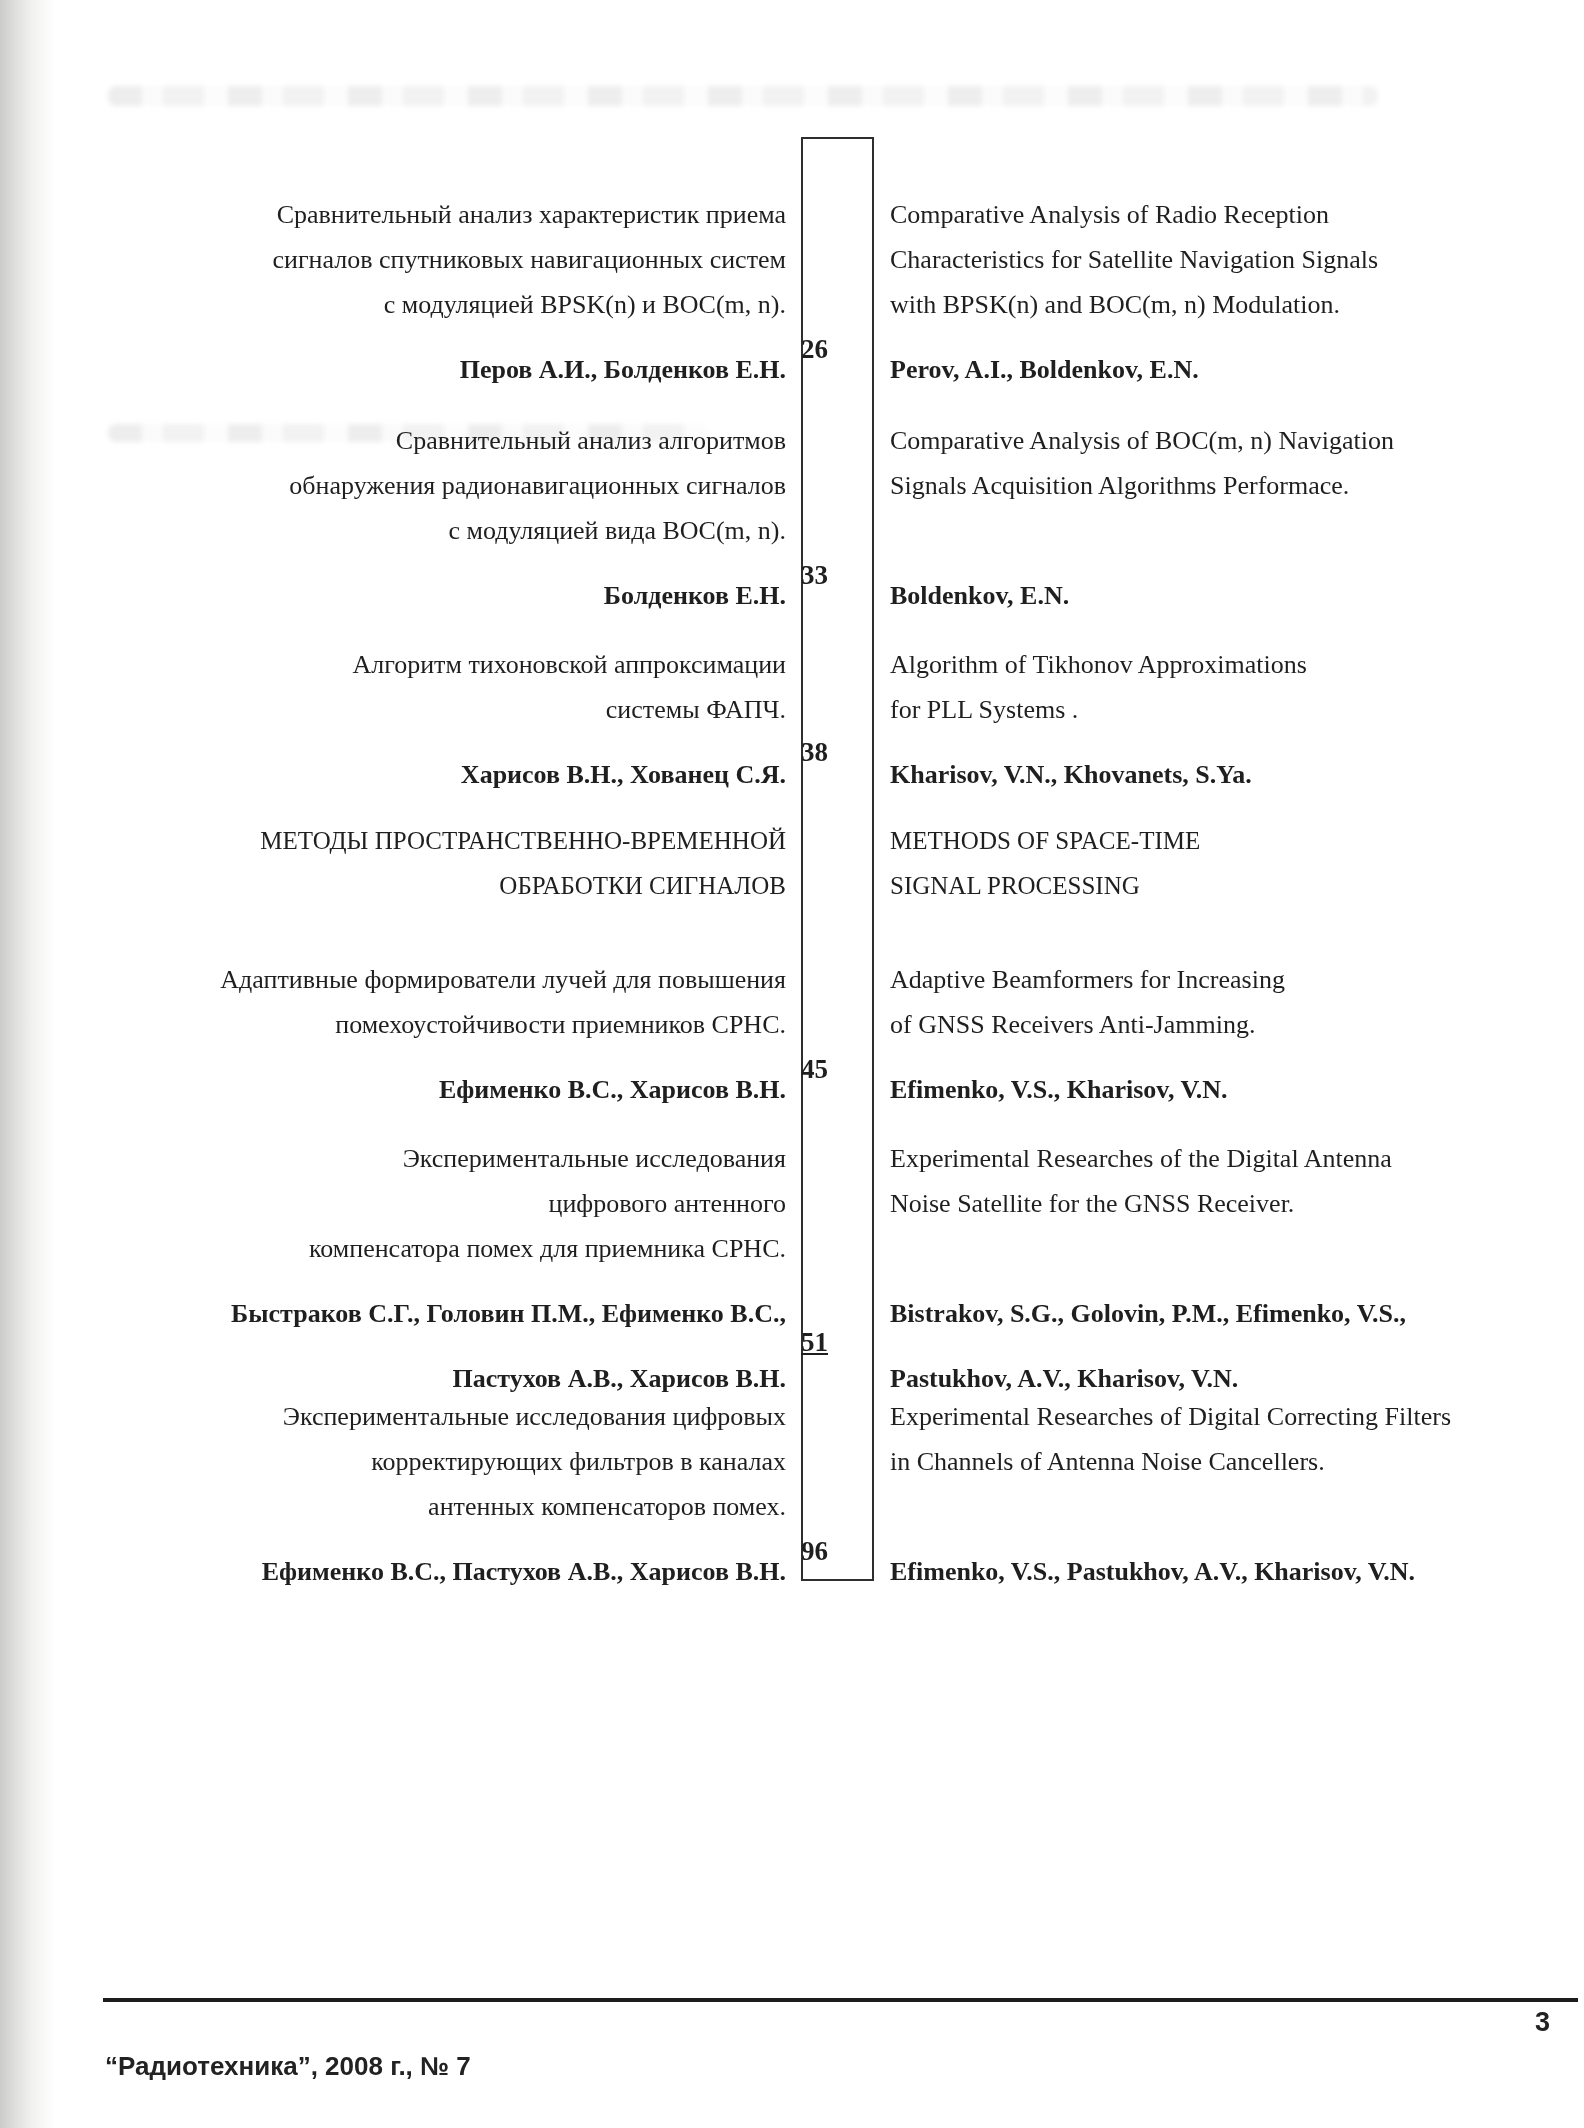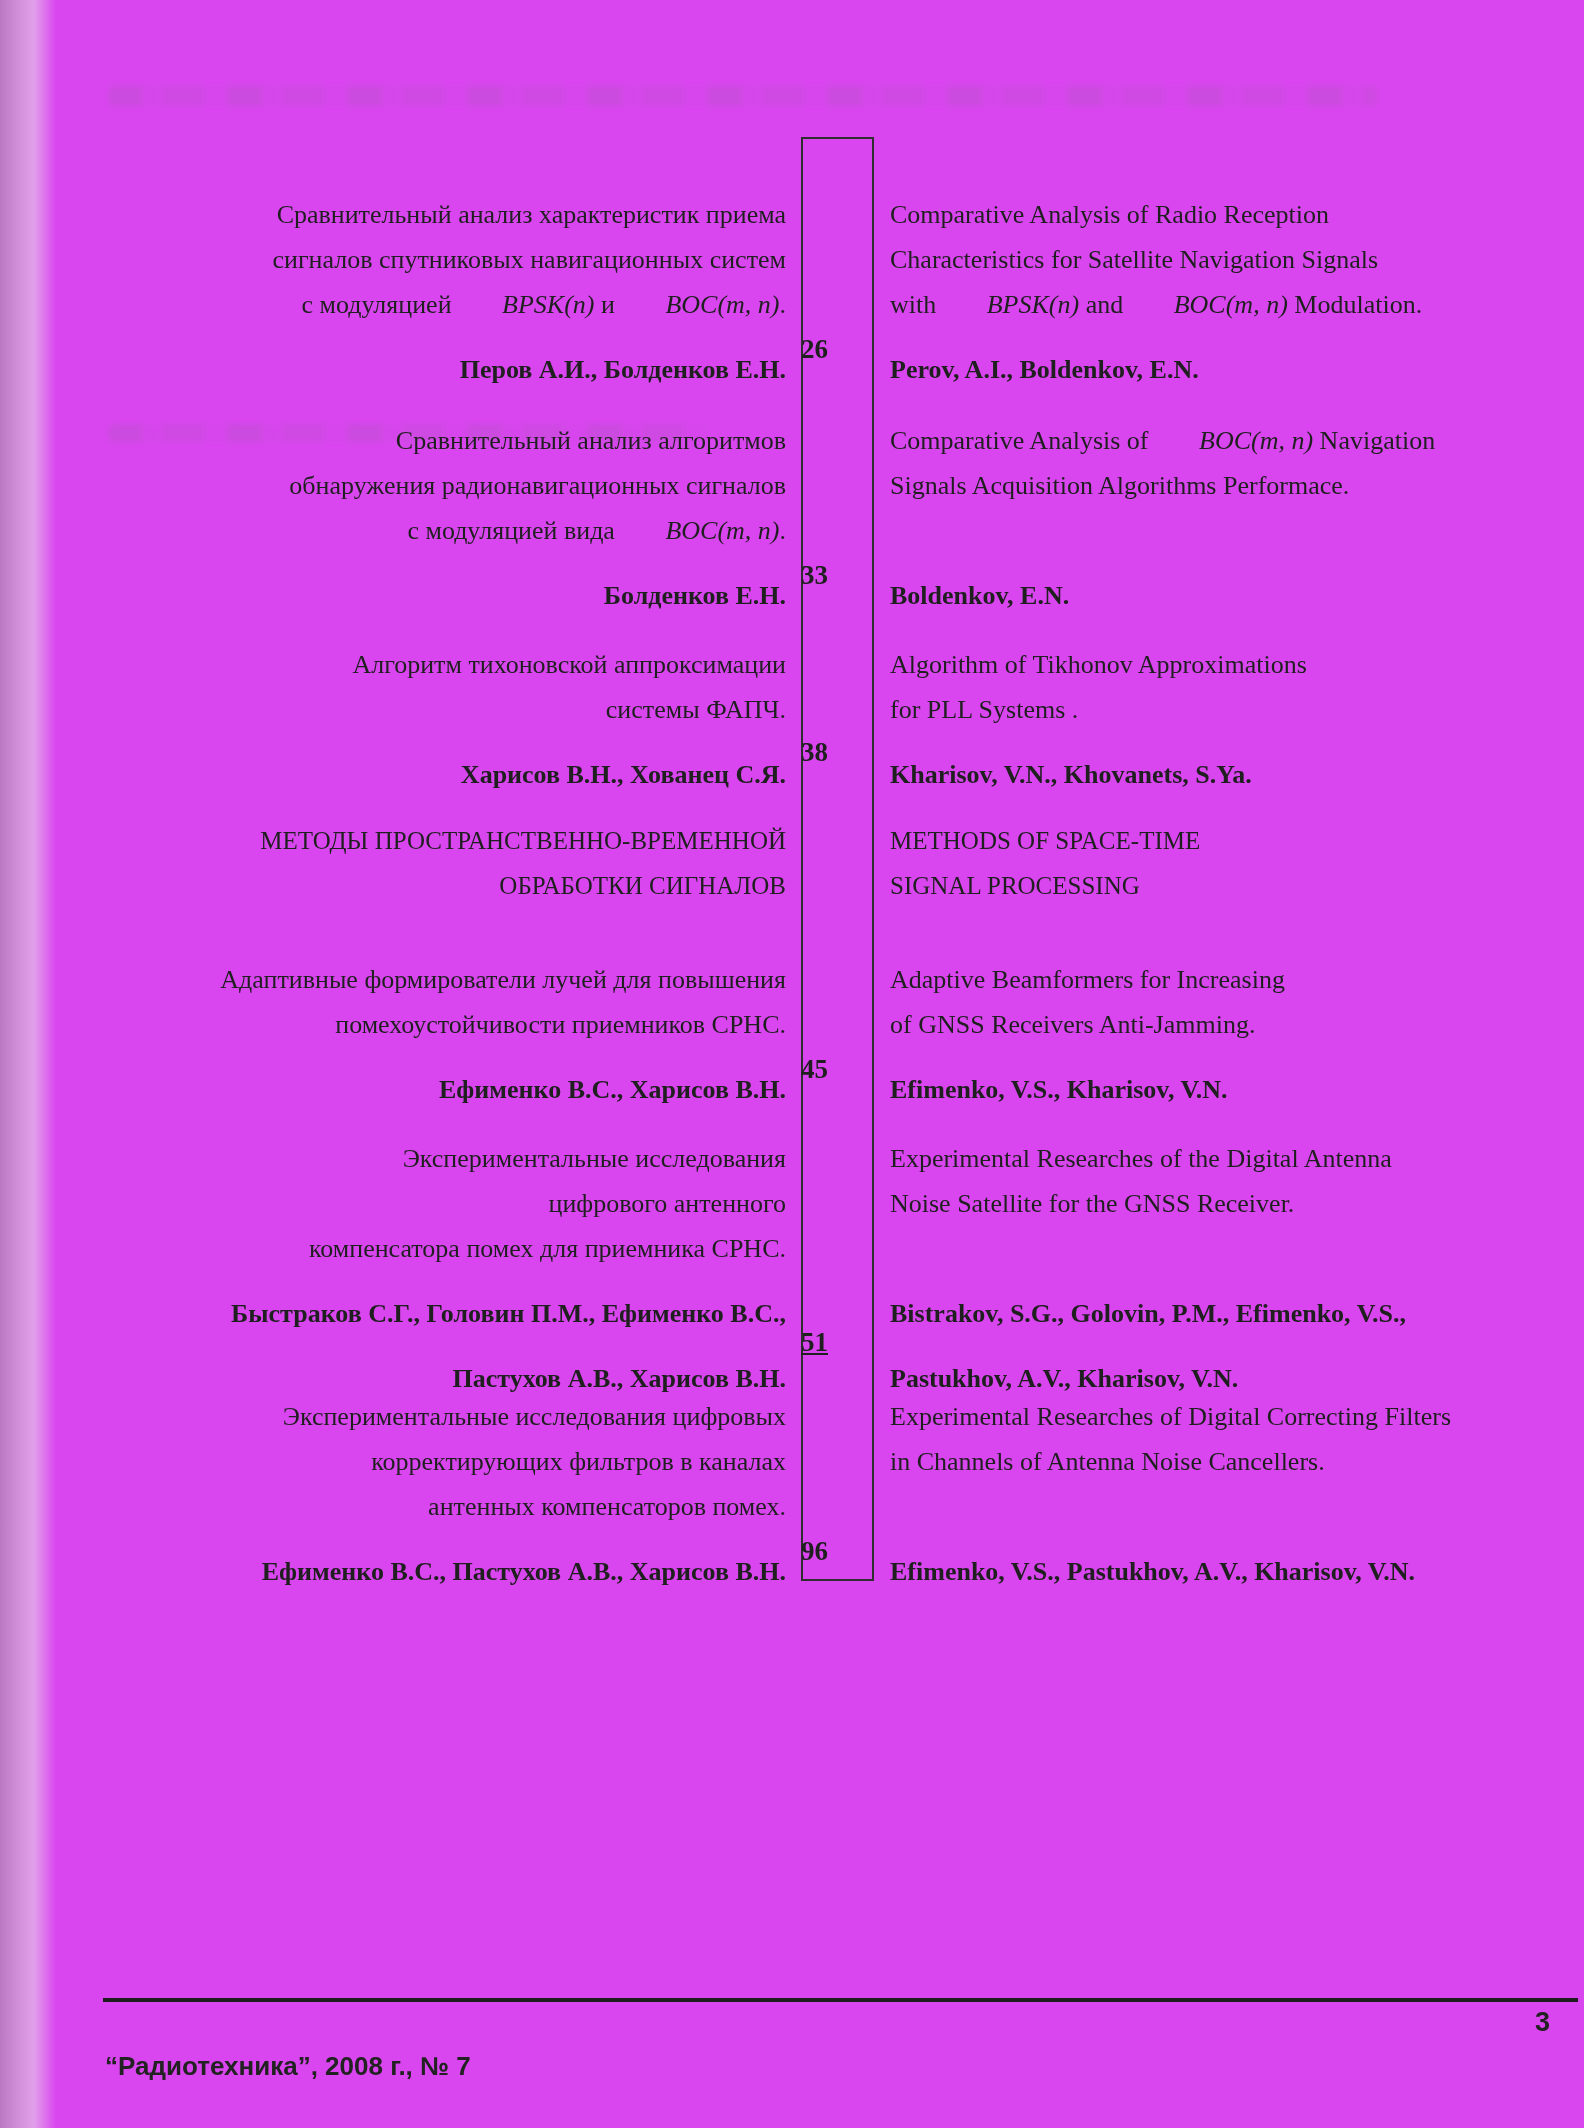--- a/index.html
+++ b/index.html
@@ -1,19 +1,19 @@
 <!DOCTYPE html>
 <html><head>
 <meta charset="utf-8">
 <style>
   html,body{margin:0;padding:0;background:#e8e8e6;}
   .page{
     position:relative;
     width:1584px;height:2128px;
-    background:#d946ef;
+    background:#ffffff;
     overflow:hidden;
     font-family:"Liberation Serif","DejaVu Serif",serif;
     color:#1f1f1f;
   }
   
   .edge-shadow{
     position:absolute;left:0;top:0;width:56px;height:100%;
     background:linear-gradient(to right,#a2a2a0 0px,#c6c6c4 16px,#e9e9e7 34px,rgba(255,255,255,0) 56px);
     opacity:.55;pointer-events:none;
   }
@@ -32,21 +32,21 @@
   
   .entry,.section-row{position:absolute;left:0;width:1584px;}
   .ru{position:absolute;left:80px;width:706px;text-align:right;}
   .en{position:absolute;left:890px;width:660px;text-align:left;}
   .line{font-size:26px;line-height:45px;min-height:45px;white-space:nowrap;}
   .authors{font-weight:bold;margin-top:20px;}
   .num{
     position:absolute;left:801px;width:71px;text-align:left;
     font-size:27px;line-height:45px;font-weight:bold;
   }
-  .it{font-style:italic;margin-left:44px;}
+  .it{}
   .section-title .line{font-weight:normal;font-size:25px;}
   
   .footer-rule{position:absolute;left:103px;top:1998px;width:1475px;height:4px;background:#1c1c1c;}
   .footer-journal{
     position:absolute;left:105px;top:2007px;
     font-family:"Liberation Sans","DejaVu Sans",sans-serif;
     font-weight:bold;font-size:26px;color:#222;margin-top:44px;
   }
   .footer-page{
     position:absolute;left:1490px;top:2007px;width:60px;text-align:right;

